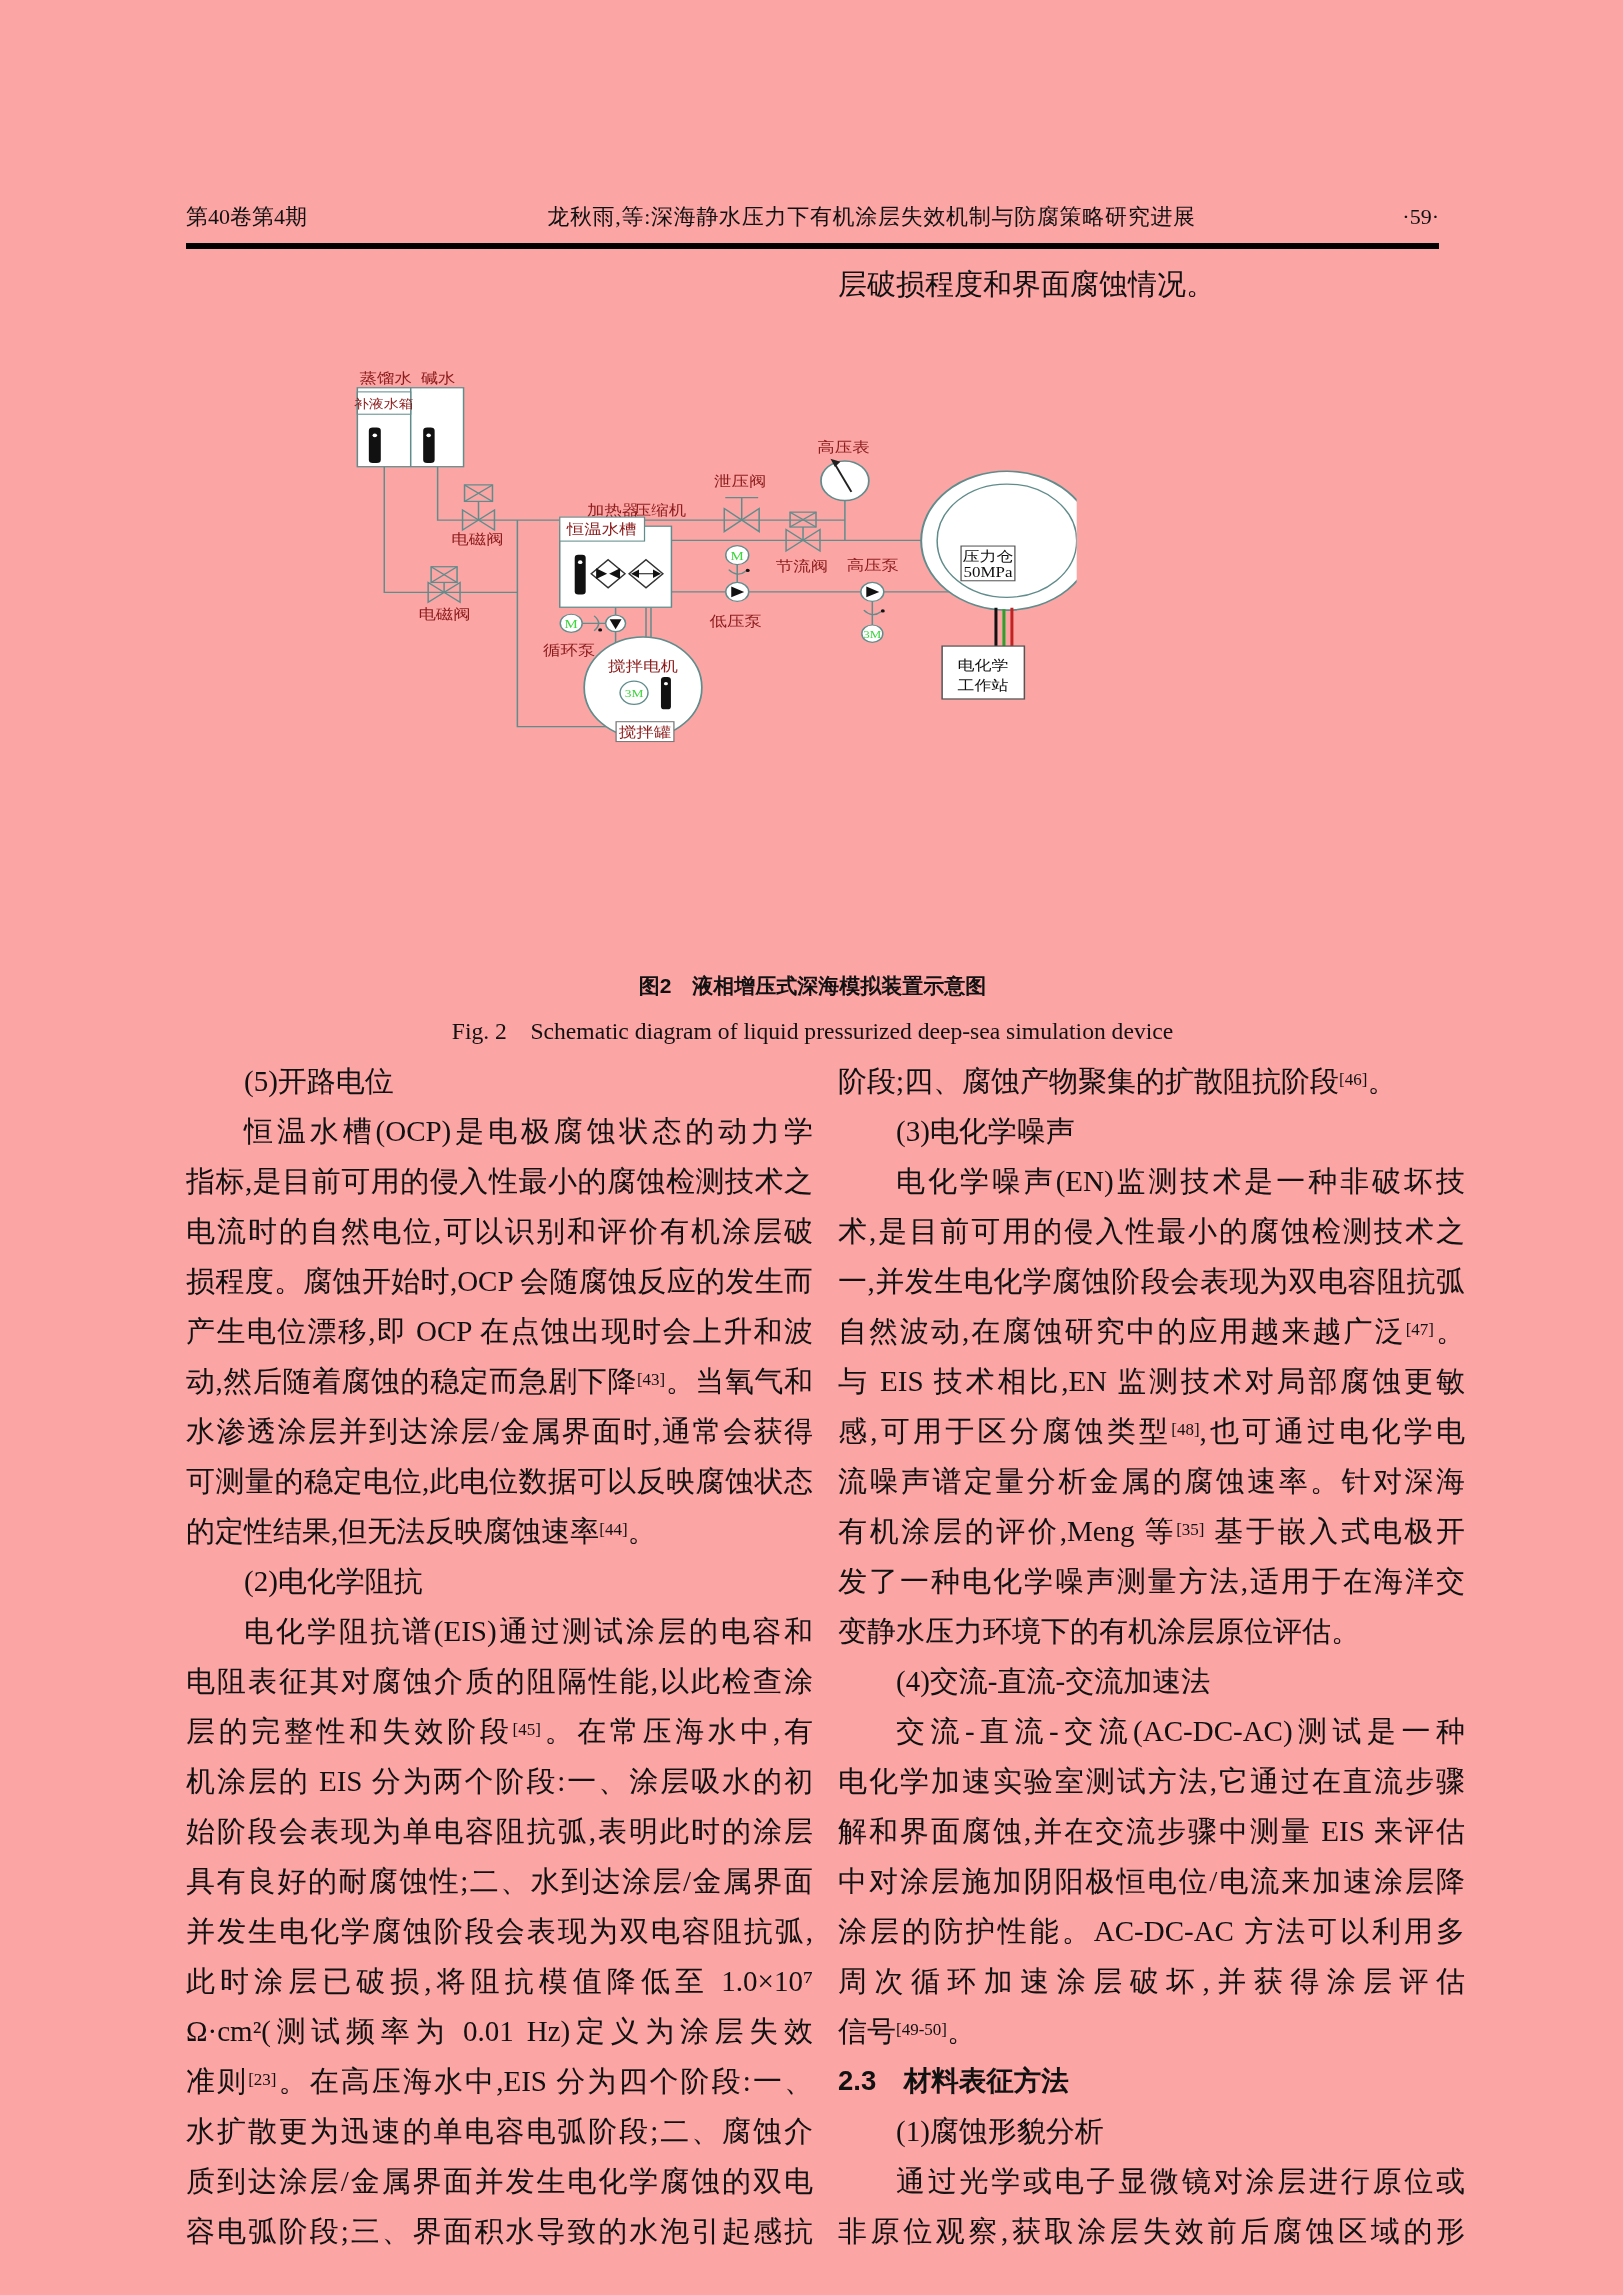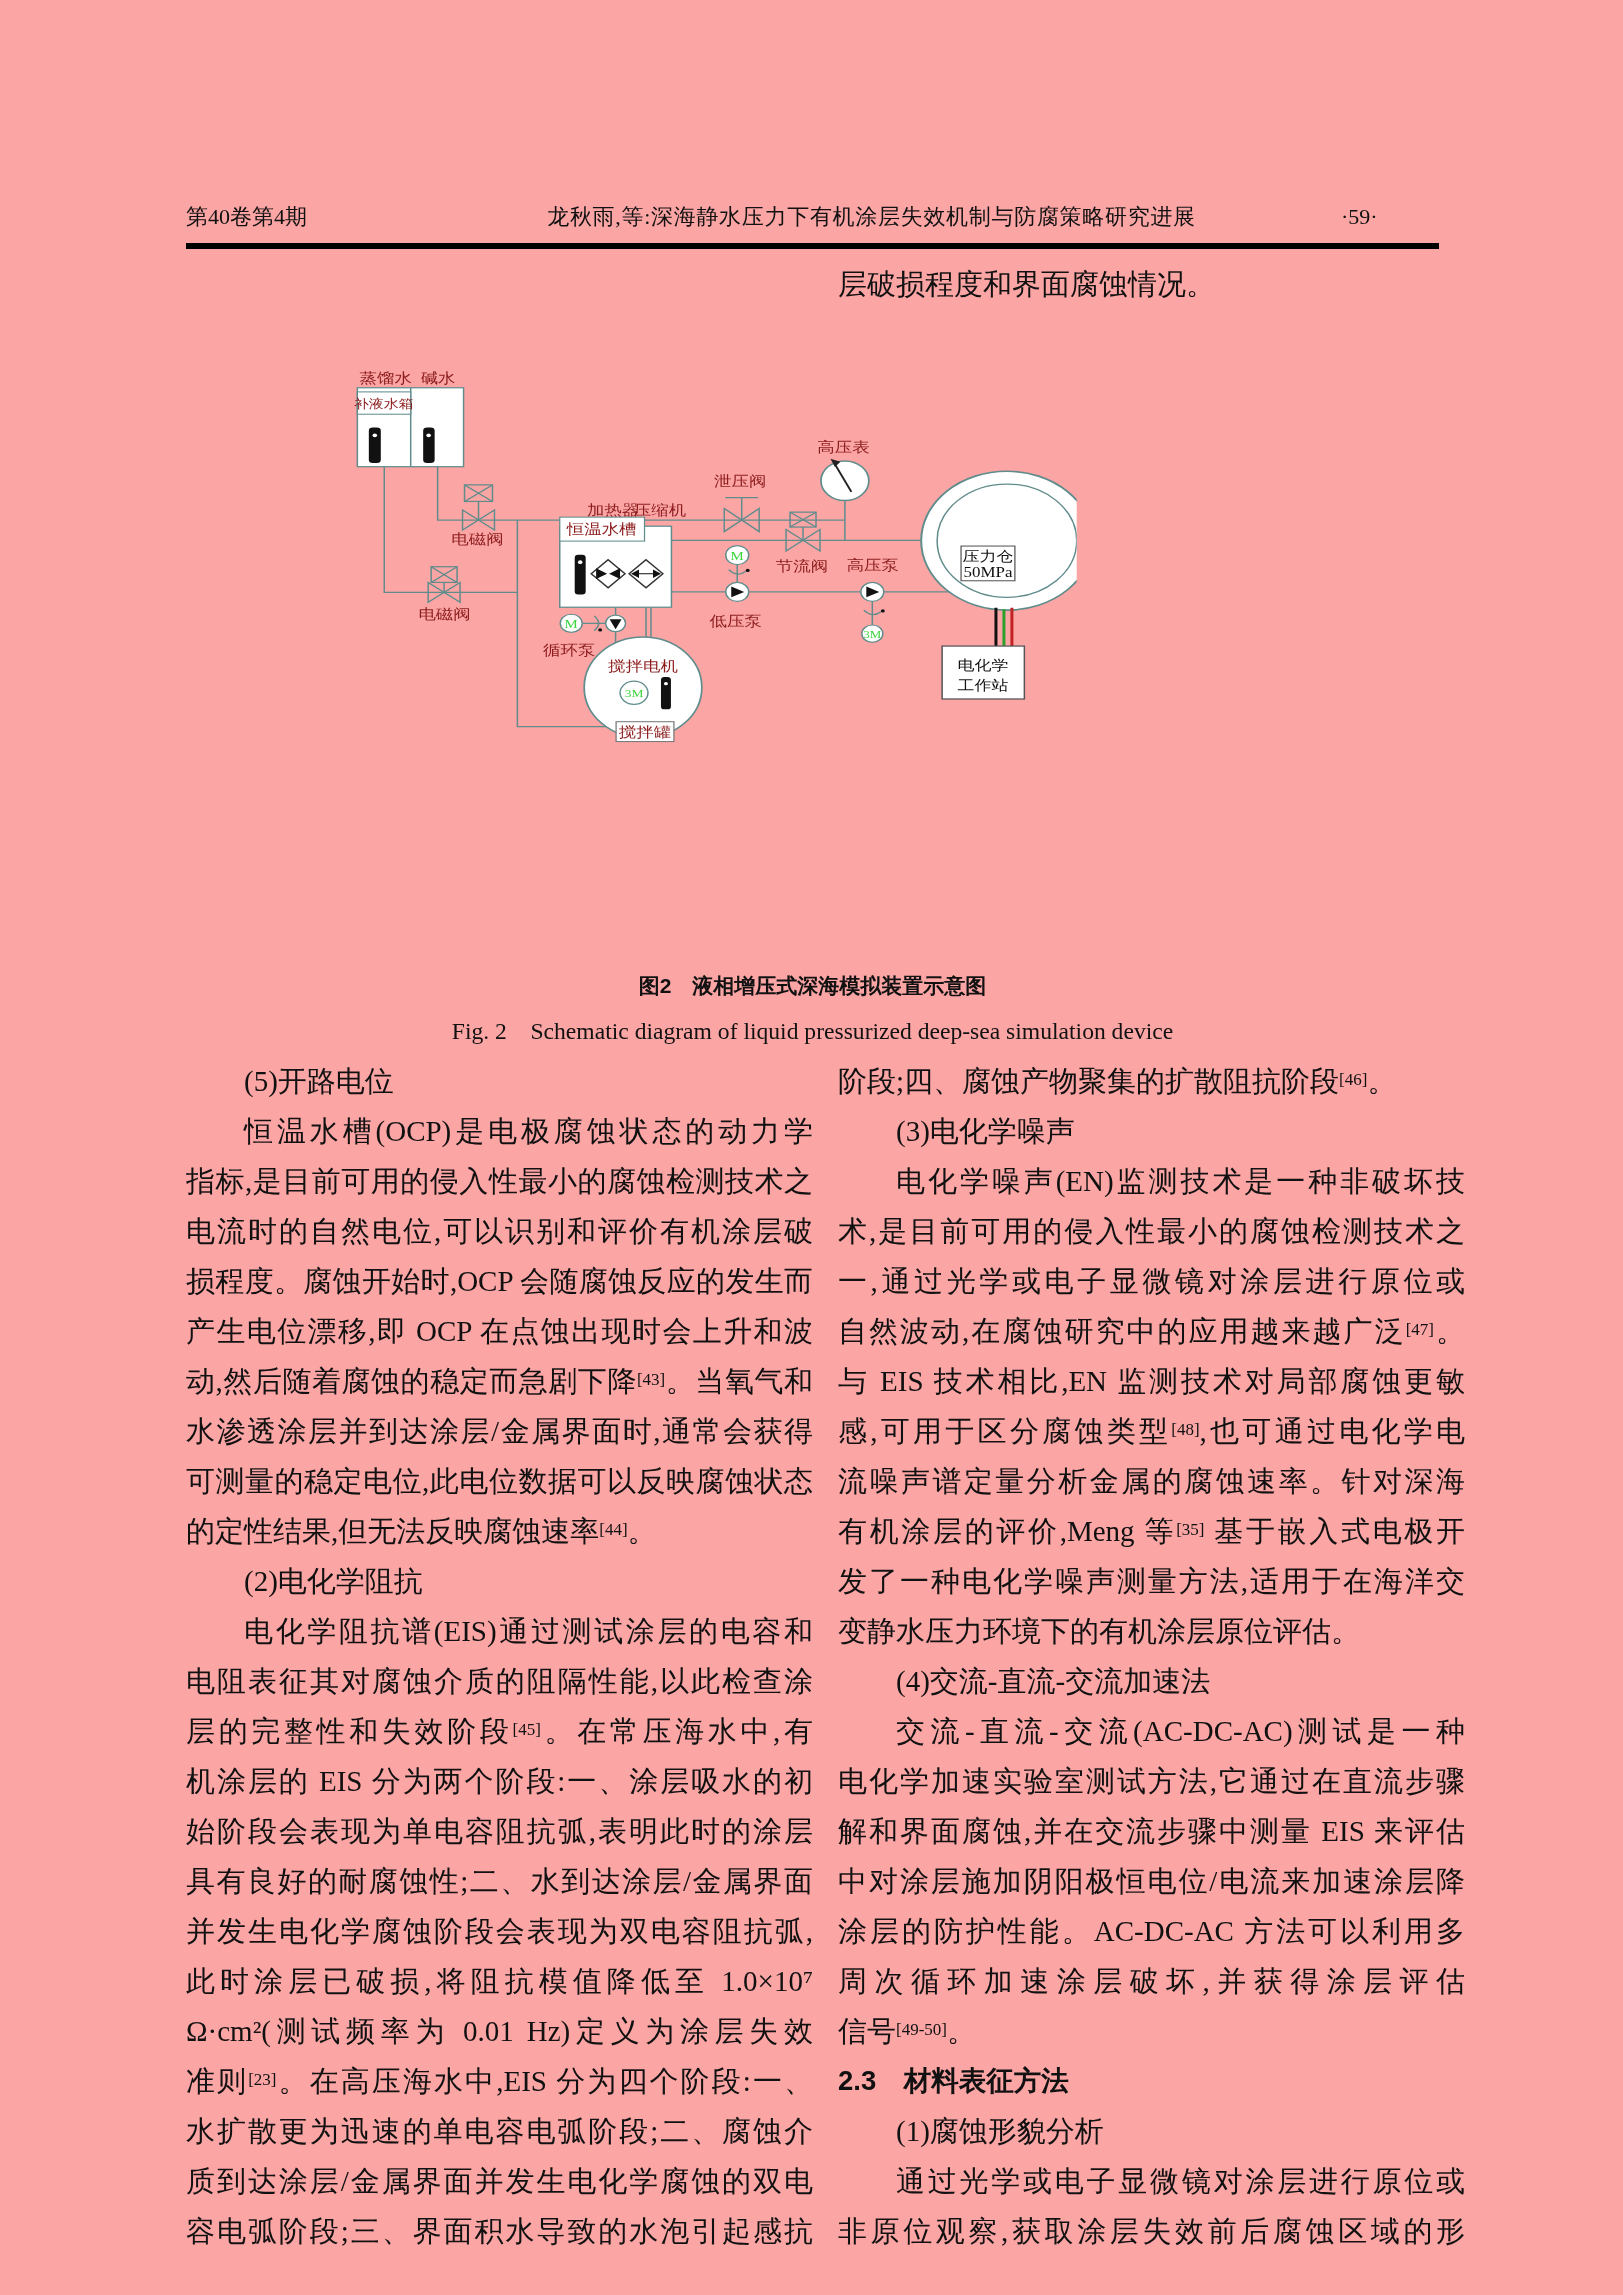--- a/index.html
+++ b/index.html
@@ -3,21 +3,21 @@
 <meta charset="utf-8">
 <style>
   html,body{margin:0;padding:0;background:#888;}
   #page{position:relative;width:1623px;height:2295px;background:#fca5a5;
         font-family:"Liberation Serif","DejaVu Serif",serif;color:#111;overflow:hidden;}
   
   #hdr{position:absolute;left:186px;top:201px;width:1253px;height:31px;
        display:flex;align-items:center;font-size:22px;}
   #hdr .issue{width:216px;}
   #hdr .htitle{flex:1;text-align:center;letter-spacing:0.7px;}
-  #hdr .pageno{width:98px;}
+  #hdr .pageno{width:98px;text-align:right;}
   #rule{position:absolute;left:186px;top:243px;width:1253px;height:5.9px;background:#000;}
   
   .col{position:absolute;width:627px;font-size:29px;line-height:50px;}
   .ln{white-space:nowrap;}
   .ln.jst{white-space:normal;text-align:justify;text-align-last:justify;text-justify:inter-character;}
   .ln.ind{text-indent:58px;}
   .ln.bold{font-weight:700;font-family:"Liberation Sans","DejaVu Sans",sans-serif;font-size:27.5px;}
   sup{font-size:17px;line-height:0;vertical-align:5.9px;}
   
   .capcn{position:absolute;left:186px;top:972px;width:1253px;text-align:center;
@@ -237,21 +237,21 @@
       <div class="ln jst">准则<sup>[23]</sup>。在高压海水中,EIS 分为四个阶段:一、</div>
       <div class="ln jst">水扩散更为迅速的单电容电弧阶段;二、腐蚀介</div>
       <div class="ln jst">质到达涂层/金属界面并发生电化学腐蚀的双电</div>
       <div class="ln jst">容电弧阶段;三、界面积水导致的水泡引起感抗</div>
     </div>
   <div class="col" style="left:838px;top:1056px;">
       <div class="ln">阶段;四、腐蚀产物聚集的扩散阻抗阶段<sup>[46]</sup>。</div>
       <div class="ln ind">(3)电化学噪声</div>
       <div class="ln ind jst">电化学噪声(EN)监测技术是一种非破坏技</div>
       <div class="ln jst">术,是目前可用的侵入性最小的腐蚀检测技术之</div>
-      <div class="ln jst">一,通过光学或电子显微镜对涂层进行原位或</div>
+      <div class="ln jst">一,并发生电化学腐蚀阶段会表现为双电容阻抗弧</div>
       <div class="ln jst">自然波动,在腐蚀研究中的应用越来越广泛<sup>[47]</sup>。</div>
       <div class="ln jst">与 EIS 技术相比,EN 监测技术对局部腐蚀更敏</div>
       <div class="ln jst">感,可用于区分腐蚀类型<sup>[48]</sup>,也可通过电化学电</div>
       <div class="ln jst">流噪声谱定量分析金属的腐蚀速率。针对深海</div>
       <div class="ln jst">有机涂层的评价,Meng 等<sup>[35]</sup> 基于嵌入式电极开</div>
       <div class="ln jst">发了一种电化学噪声测量方法,适用于在海洋交</div>
       <div class="ln">变静水压力环境下的有机涂层原位评估。</div>
       <div class="ln ind">(4)交流-直流-交流加速法</div>
       <div class="ln ind jst">交流-直流-交流(AC-DC-AC)测试是一种</div>
       <div class="ln jst">电化学加速实验室测试方法,它通过在直流步骤</div>

